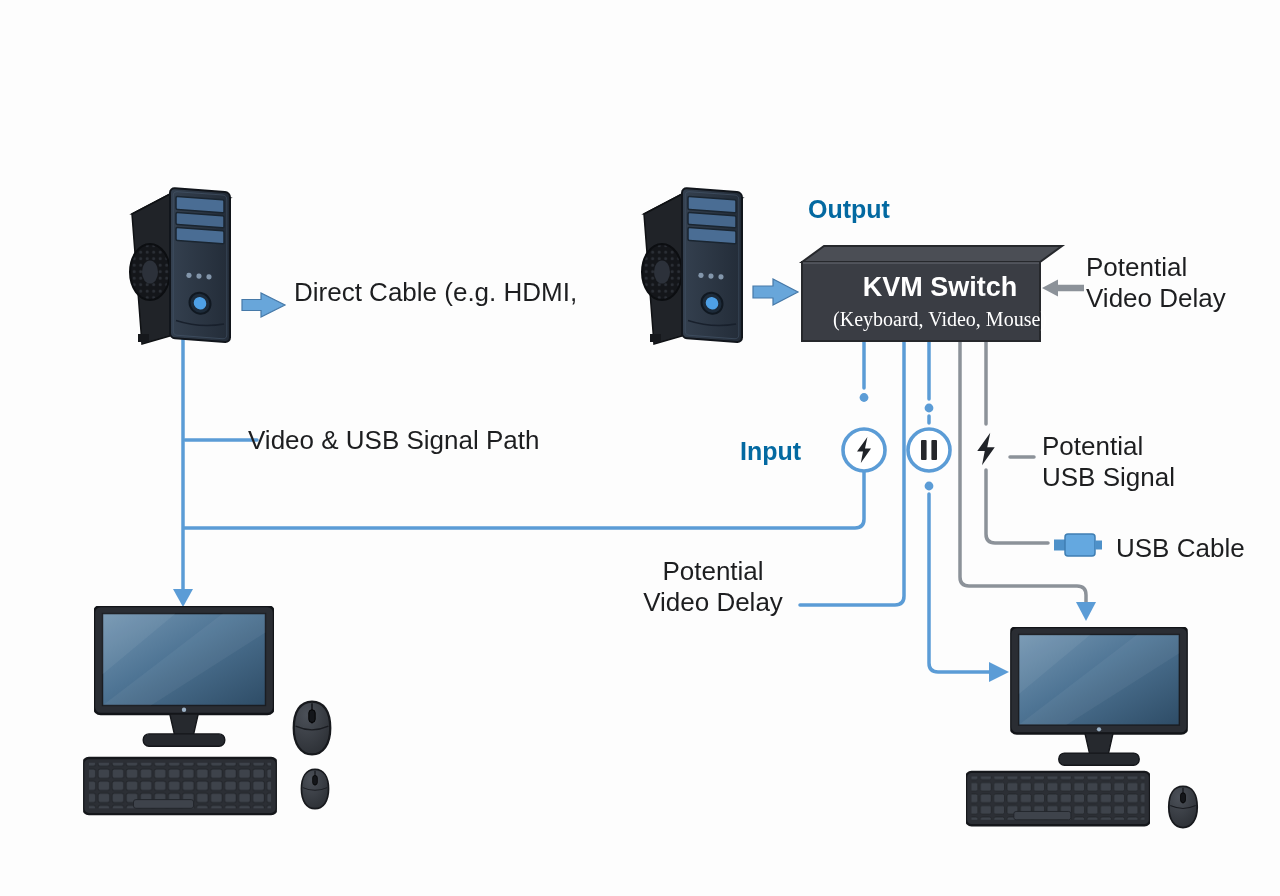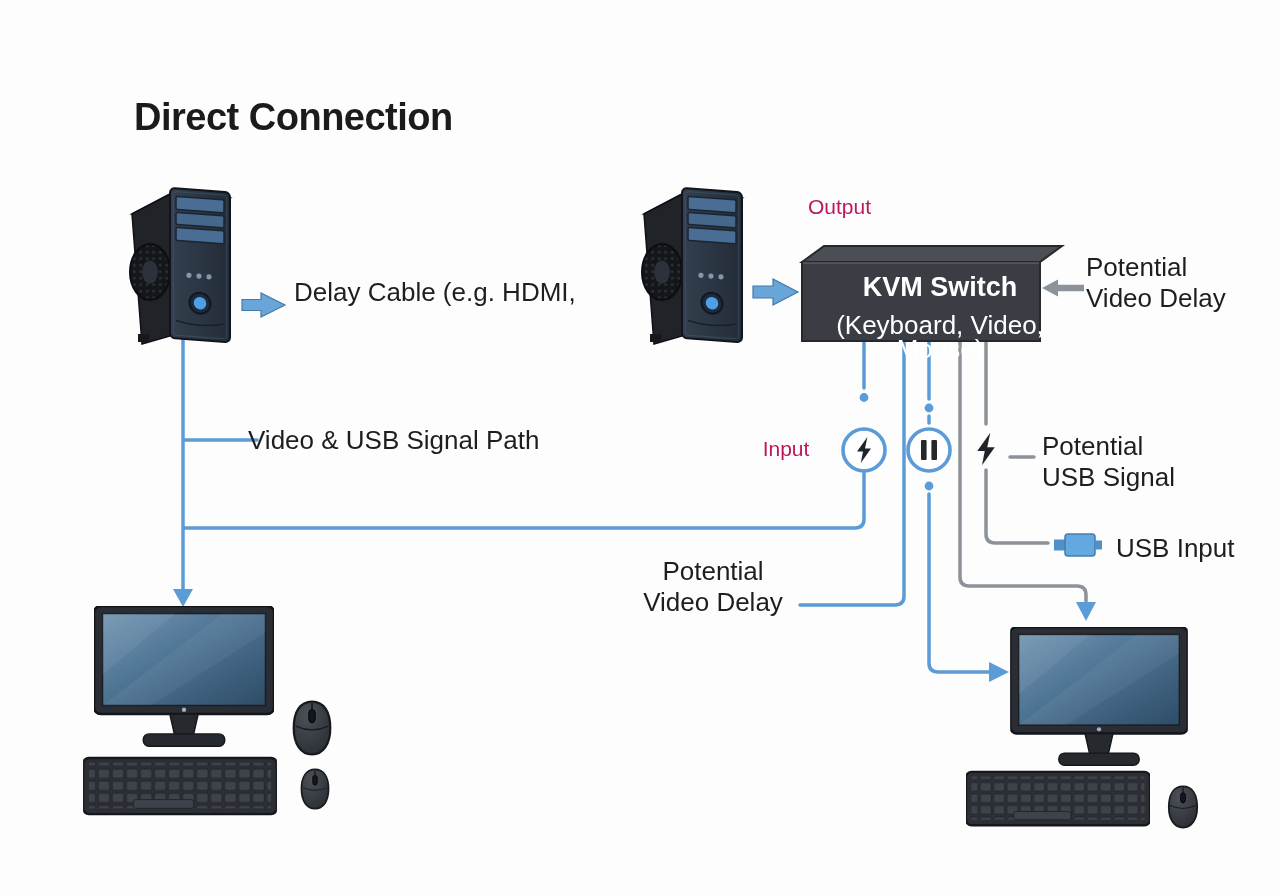--- a/index.html
+++ b/index.html
@@ -2,25 +2,25 @@
 <html><head>
 <meta charset="utf-8">
 <style>
   html,body{margin:0;padding:0;background:#ffffff;}
   body{width:1280px;height:896px;overflow:hidden;position:relative;
        font-family:"Liberation Sans","DejaVu Sans",sans-serif;color:#1d1e20;}
   .canvas{position:absolute;inset:0;width:1280px;height:896px;background:#fdfdfd;}
   .abs{position:absolute;}
   .title{font-size:38px;font-weight:bold;letter-spacing:-0.5px;color:#1b1b1d;white-space:nowrap;}
   .lbl{font-size:26px;line-height:31px;color:#1d1e20;white-space:nowrap;}
-  .lbl-bold{font-size:21px;font-weight:normal;color:#be185d;white-space:nowrap;}
+  .lbl-bold{font-size:25px;font-weight:bold;color:#0369a1;white-space:nowrap;}
   .lbl span{display:block;}
   .kvm-text{width:276px;text-align:center;color:#ffffff;}
   .kvm-text .t1{font-size:27px;font-weight:bold;line-height:30px;}
-  .kvm-text .t2{font-size:26px;line-height:24px;margin-top:11px;}
+  .kvm-text .t2{font-size:20px;line-height:24px;margin-top:5px;font-family:Liberation Serif, serif;}
   svg.dev{position:absolute;display:block;}
   #wires{position:absolute;left:0;top:0;pointer-events:none;}
 </style>
 </head>
 <body>
 
 <div class="canvas">
 
   <svg width="0" height="0" style="position:absolute" aria-hidden="true">
     <defs>
@@ -182,41 +182,40 @@
   <svg class="dev" style="left:1010px;top:627px;width:178px;height:142px" viewBox="0 0 190 152">
       <use href="#sym-monitor"></use>
     </svg>
   <svg class="dev" style="left:966px;top:770px;width:184px;height:59px" viewBox="0 0 200 64">
       <use href="#sym-keyboard"></use>
     </svg>
   <svg class="dev" style="left:1163px;top:785px;width:40px;height:44px" viewBox="0 0 46 62">
       <use href="#sym-mouse"></use>
     </svg>
 
-  <div class="abs title" style="left:134px;top:96px">Direct Connection</div>
 
   <div class="abs lbl" style="left:294px;top:277px">
-    <span>Delay Cable (e.g. HDMI,</span>
+    <span>Direct Cable (e.g. HDMI,</span>
   </div>
 
   <div class="abs lbl" style="left:248px;top:425px">Video &amp; USB Signal Path</div>
 
   <div class="abs lbl-bold" style="left:808px;top:195px">Output</div>
-  <div class="abs lbl-bold" style="left:740px;top:437px;width:92px;text-align:center">Input</div>
+  <div class="abs lbl-bold" style="left:740px;top:437px;width:92px;text-align:left">Input</div>
 
   <div class="abs lbl" style="left:1086px;top:252px">
     <span>Potential</span>
     <span>Video Delay</span>
   </div>
 
   <div class="abs lbl" style="left:1042px;top:431px">
     <span>Potential</span>
     <span>USB Signal</span>
   </div>
 
   <div class="abs lbl" style="left:630px;top:556px;width:166px;text-align:center">
     <span>Potential</span>
     <span>Video Delay</span>
   </div>
 
-  <div class="abs lbl" style="left:1116px;top:533px">USB Input</div>
+  <div class="abs lbl" style="left:1116px;top:533px">USB Cable</div>
 
 </div>
 
 </body></html>

